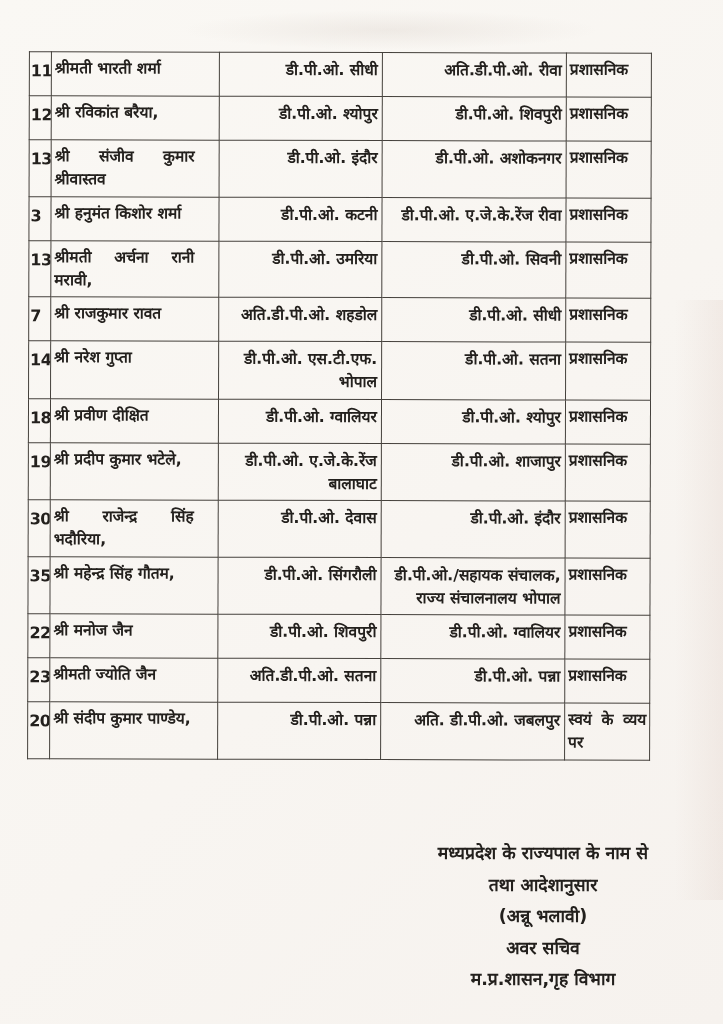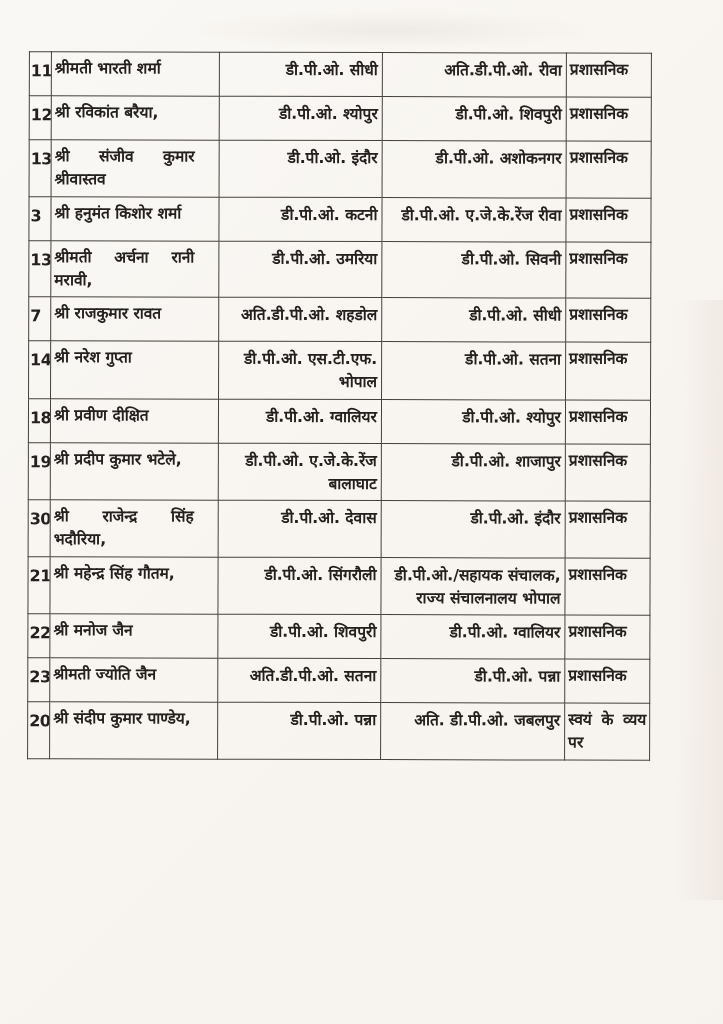--- a/index.html
+++ b/index.html
@@ -163,21 +163,21 @@
           <td class="cell-remark">प्रशासनिक</td>
         </tr>
         <tr>
           <td class="cell-serial">30</td>
           <td class="cell-name">श्री राजेन्द्र सिंह भदौरिया,</td>
           <td class="cell-current-posting">डी.पी.ओ. देवास</td>
           <td class="cell-new-posting">डी.पी.ओ. इंदौर</td>
           <td class="cell-remark">प्रशासनिक</td>
         </tr>
         <tr>
-          <td class="cell-serial">21</td>
+          <td class="cell-serial">35</td>
           <td class="cell-name">श्री महेन्द्र सिंह गौतम,</td>
           <td class="cell-current-posting">डी.पी.ओ. सिंगरौली</td>
           <td class="cell-new-posting">डी.पी.ओ./सहायक संचालक, राज्य संचालनालय भोपाल</td>
           <td class="cell-remark">प्रशासनिक</td>
         </tr>
         <tr>
           <td class="cell-serial">22</td>
           <td class="cell-name">श्री मनोज जैन</td>
           <td class="cell-current-posting">डी.पी.ओ. शिवपुरी</td>
           <td class="cell-new-posting">डी.पी.ओ. ग्वालियर</td>
@@ -193,14 +193,21 @@
         <tr>
           <td class="cell-serial">20</td>
           <td class="cell-name">श्री संदीप कुमार पाण्डेय,</td>
           <td class="cell-current-posting">डी.पी.ओ. पन्ना</td>
           <td class="cell-new-posting">अति. डी.पी.ओ. जबलपुर</td>
           <td class="cell-remark">स्वयं के व्यय पर</td>
         </tr>
       </tbody>
   </table>
 
+  <div class="signature-block">
+    <div class="signature-line">मध्यप्रदेश के राज्यपाल के नाम से</div>
+    <div class="signature-line">तथा आदेशानुसार</div>
+    <div class="signature-line">(अन्नू भलावी)</div>
+    <div class="signature-line">अवर सचिव</div>
+    <div class="signature-line">म.प्र.शासन,गृह विभाग</div>
+  </div>
 
 </div>
 
 </body></html>

